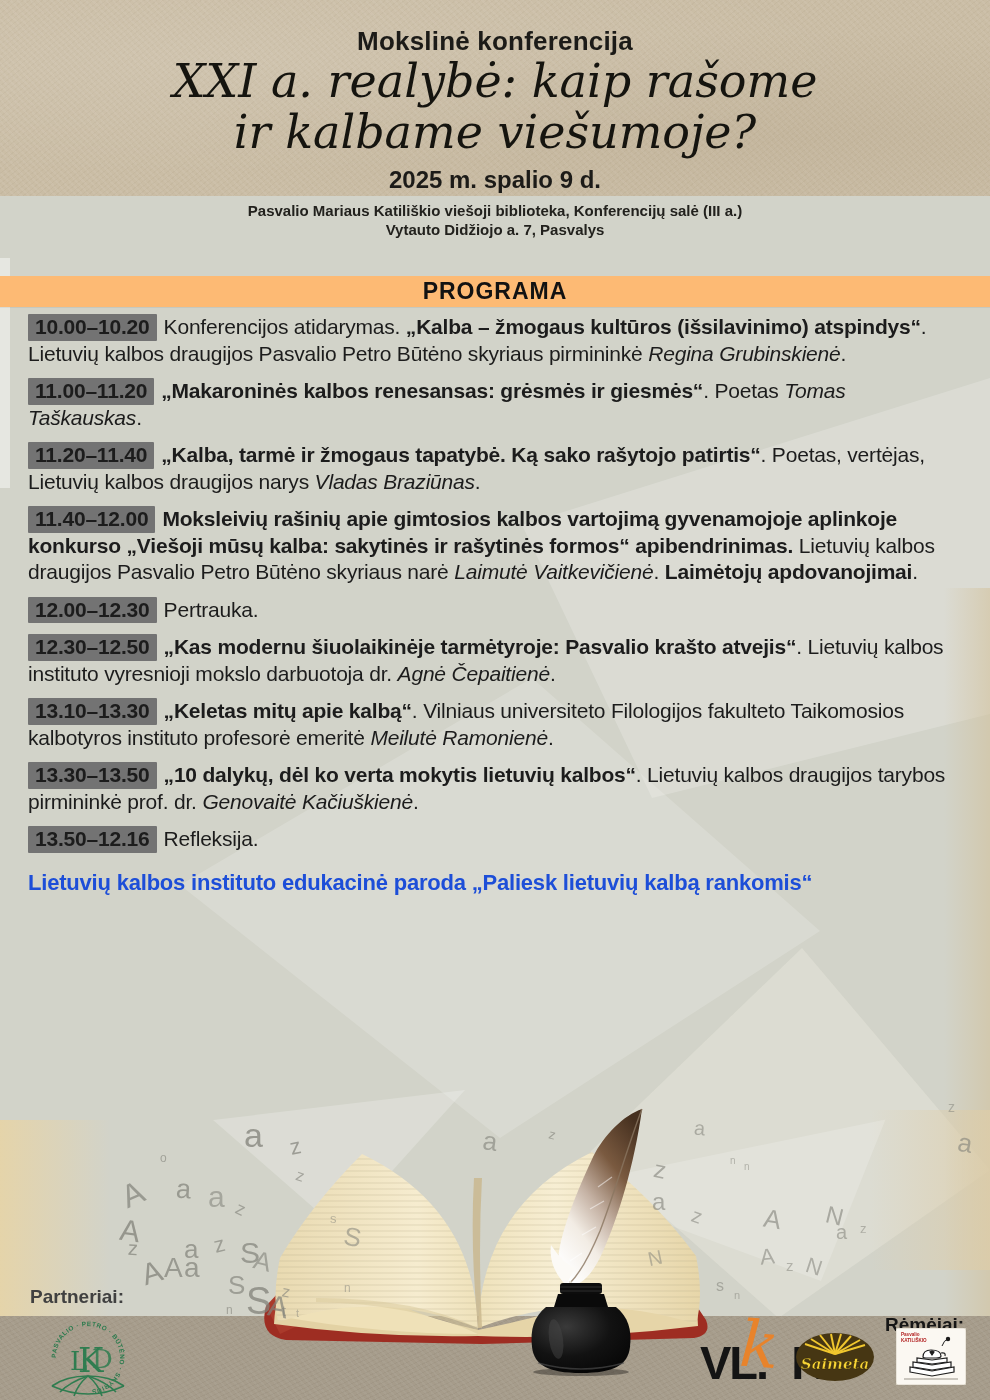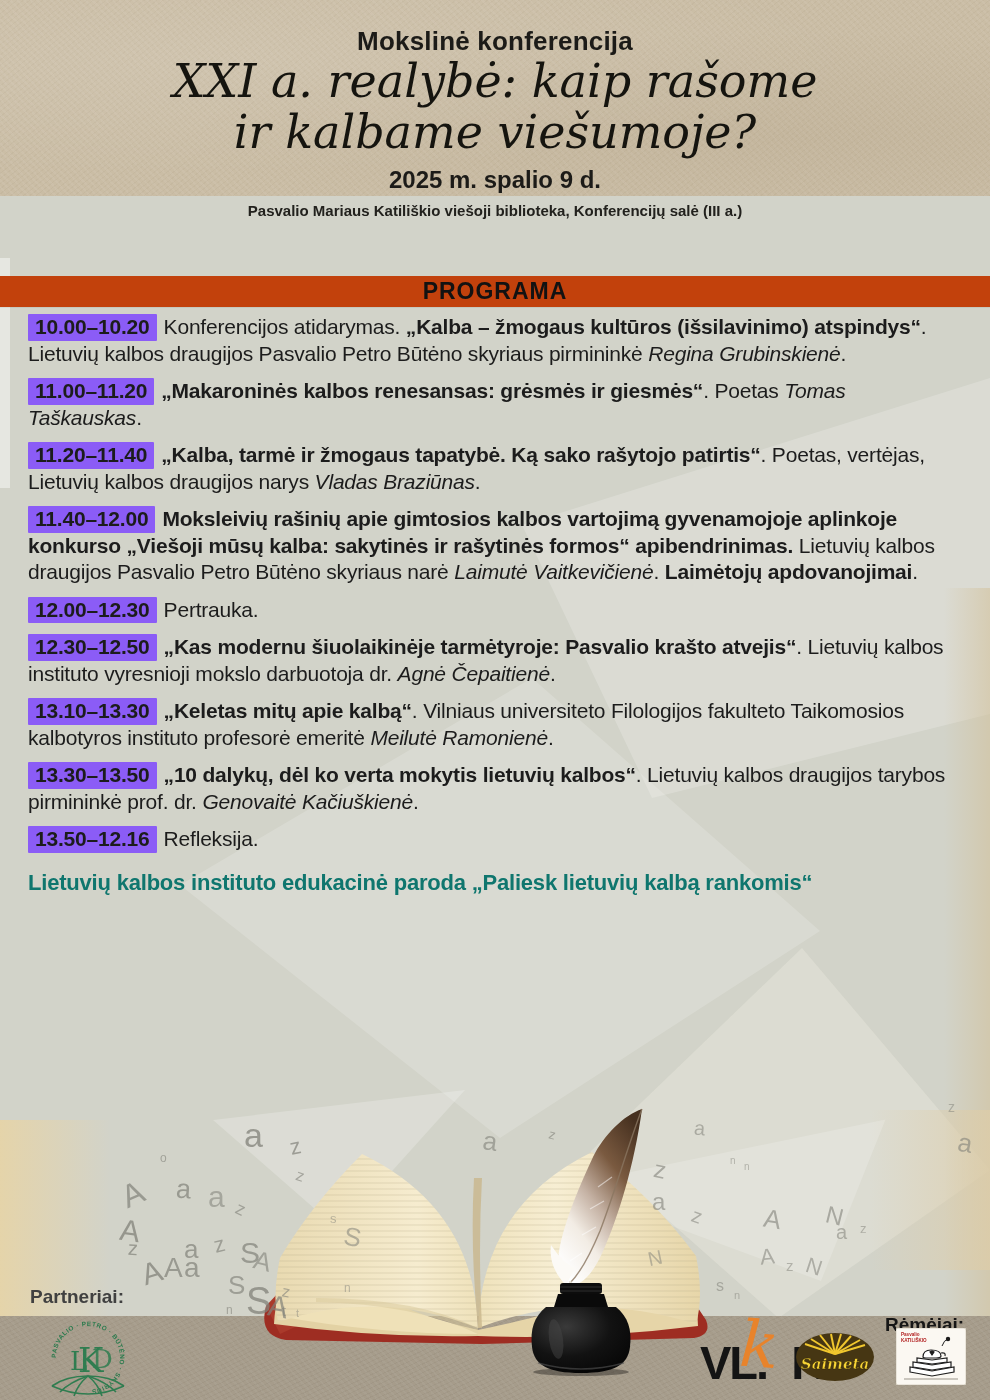--- a/index.html
+++ b/index.html
@@ -26,29 +26,29 @@
   .program-section{position:absolute;left:0;top:258px;width:990px;height:1058px;background:#d2d3c9;}
   .deco{position:absolute;pointer-events:none;}
   .p1{left:470px;top:120px;width:520px;height:420px;background:rgba(255,255,255,.20);
       clip-path:polygon(10% 35%,100% 0%,100% 80%,35% 100%);}
   .p2{left:180px;top:420px;width:640px;height:460px;background:rgba(255,255,255,.17);
       clip-path:polygon(0% 45%,55% 0%,100% 55%,50% 100%);}
   .p3{left:520px;top:690px;width:470px;height:370px;background:rgba(248,245,235,.28);
       clip-path:polygon(15% 55%,60% 0%,100% 60%,55% 100%);}
   .p4{right:0;top:330px;width:46px;height:730px;background:linear-gradient(to left, rgba(210,192,152,.55), rgba(210,192,152,0));}
   .p5{left:0;top:0;width:10px;height:230px;background:rgba(255,255,255,.45);}
-  .programa-band{position:absolute;left:0;top:18px;width:990px;height:31px;background:#c2410c;
+  .programa-band{position:absolute;left:0;top:18px;width:990px;height:31px;background:#fdba74;
     box-shadow:0 1px 0 rgba(0,0,0,.05);}
   .programa-band h2{margin:0;text-align:center;font-size:23px;line-height:31px;font-weight:bold;letter-spacing:1px;color:#121212;}
   .program-list{position:absolute;left:28px;top:56px;width:934px;color:#1c1c1c;}
   .prog-item{margin:0 0 11px 0;font-size:21px;line-height:26.5px;letter-spacing:-.2px;}
-  .prog-time{display:inline-block;font-weight:bold;background:#8b5cf6;padding:0 7px;margin-right:7px;border-radius:1px;}
+  .prog-time{display:inline-block;font-weight:bold;background:#737373;padding:0 7px;margin-right:7px;border-radius:1px;}
   .seg-b{font-weight:bold;text-align:right;}
   .seg-i{font-style:italic;}
-  .paroda{margin:16px 0 0 0;font-size:22px;line-height:27px;font-weight:bold;color:#0f766e;letter-spacing:-.2px;}
+  .paroda{margin:16px 0 0 0;font-size:22px;line-height:27px;font-weight:bold;color:#1d4ed8;letter-spacing:-.2px;}
 
   
   .scene{position:absolute;left:0;top:1090px;width:990px;height:226px;}
   .s1{left:0;top:30px;width:110px;height:196px;background:linear-gradient(to right, rgba(230,212,168,.95), rgba(230,212,168,0));}
   .s2{right:0;top:20px;width:120px;height:160px;background:linear-gradient(to left, rgba(222,205,168,.7), rgba(222,205,168,0));}
   .s3{left:150px;top:0;width:420px;height:200px;background:rgba(255,255,255,.22);
       clip-path:polygon(15% 15%,75% 0%,45% 70%);}
   .s4{left:520px;top:20px;width:430px;height:190px;background:rgba(255,255,255,.18);
       clip-path:polygon(10% 40%,85% 5%,70% 90%);}
   .letters{position:absolute;left:0;top:0;width:990px;height:240px;}
@@ -84,20 +84,21 @@
 
   <div class="header">
     <div class="kicker">Mokslinė konferencija</div>
     <div class="main-title">
       <div>XXI a. realybė: kaip rašome</div>
       <div>ir kalbame viešumoje?</div>
     </div>
     <div class="date-line">2025 m. spalio 9 d.</div>
     <div class="venue">
       <div>Pasvalio Mariaus Katiliškio viešoji biblioteka, Konferencijų salė (III a.)</div>
+      <div>Vytauto Didžiojo a. 7, Pasvalys</div>
     </div>
   </div>
 
   <div class="program-section">
     <div class="deco p1"></div>
     <div class="deco p2"></div>
     <div class="deco p3"></div>
     <div class="deco p4"></div>
     <div class="deco p5"></div>
     <div class="programa-band">

